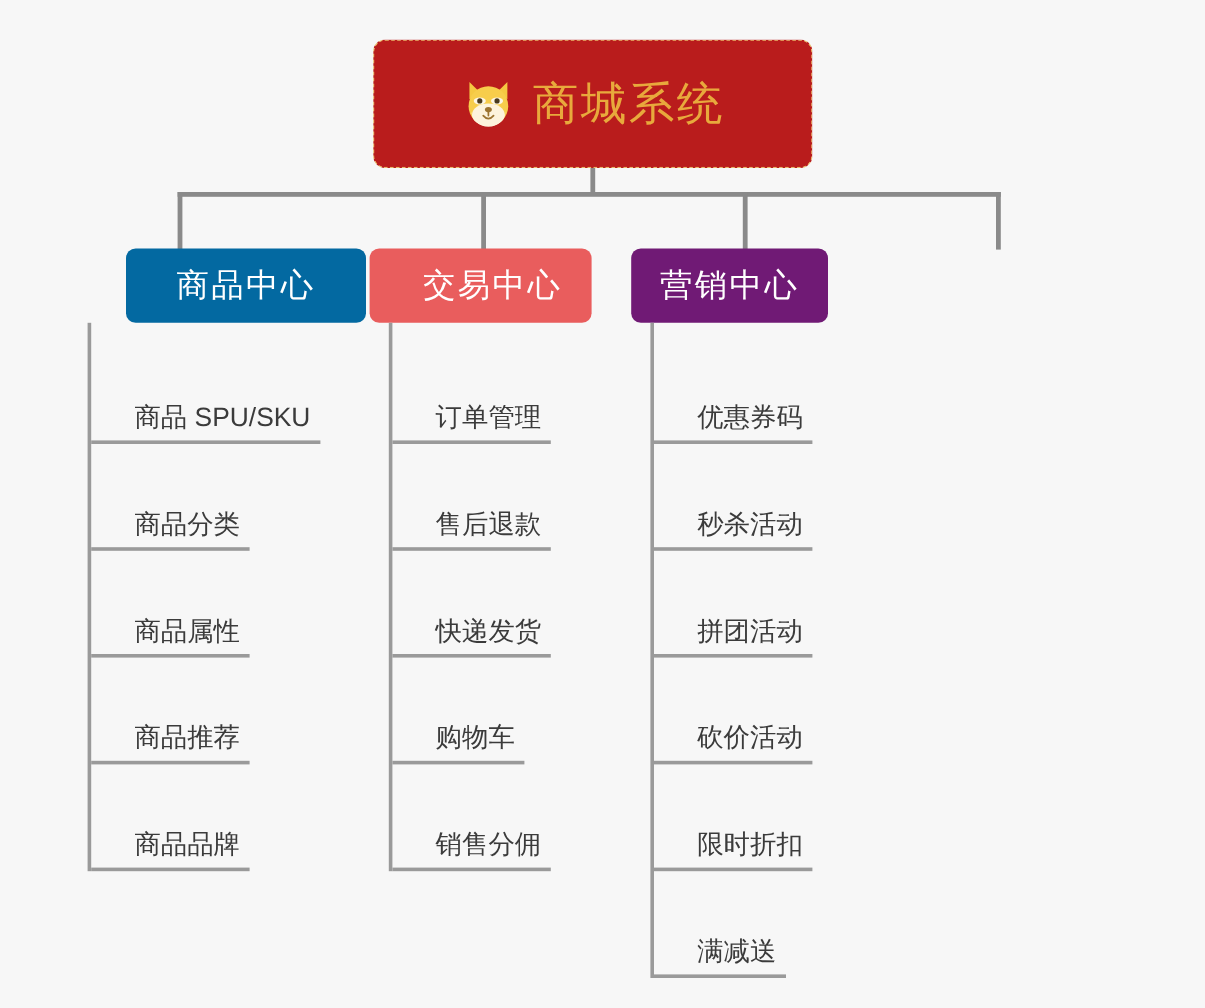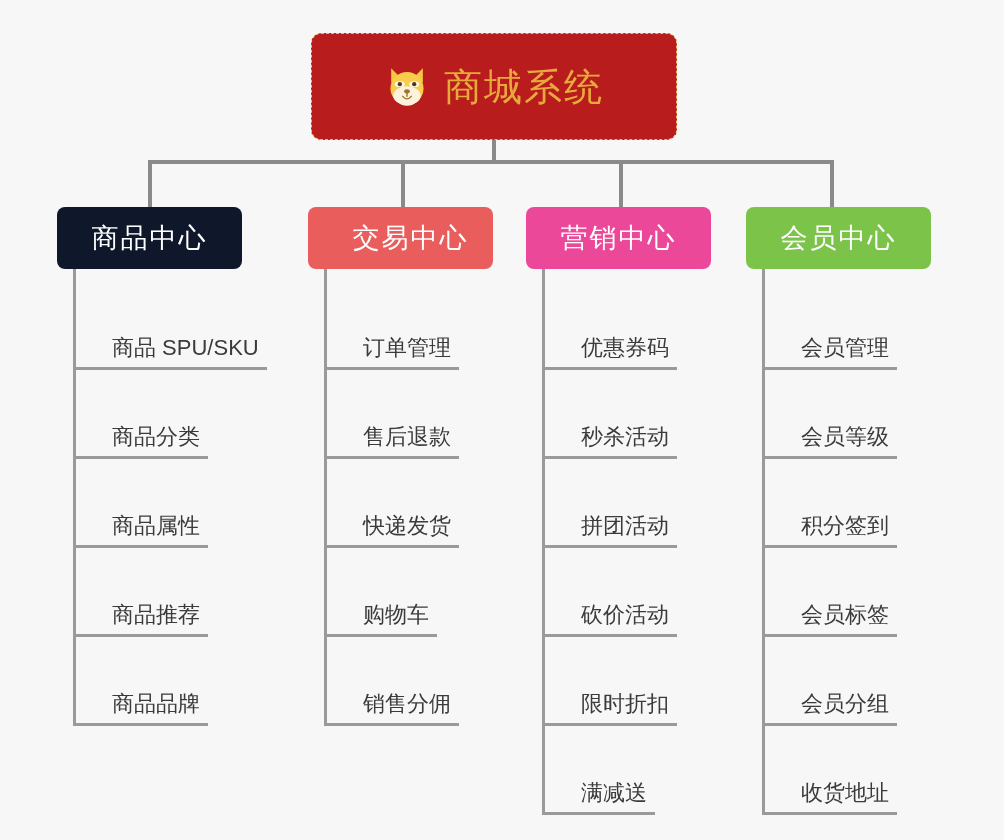--- a/index.html
+++ b/index.html
@@ -138,21 +138,21 @@
   </div>
 
   <div class="conn conn-v-root" style="background: rgb(138, 138, 138);"></div>
   <div class="conn conn-h-bus" style="background: rgb(138, 138, 138);"></div>
   <div class="conn conn-drop" style="left: 148px; background: rgb(138, 138, 138);"></div>
   <div class="conn conn-drop" style="left: 401px; background: rgb(138, 138, 138);"></div>
   <div class="conn conn-drop" style="left: 619px; background: rgb(138, 138, 138);"></div>
   <div class="conn conn-drop" style="left: 830px; background: rgb(138, 138, 138);"></div>
 
   <div class="column" style="left:57px;">
-    <div class="cat-header" style="width: 185px; background: #0f172a;">
+    <div class="cat-header" style="width: 200px; background: #0369a1; margin-left: 48px;">
       <span>商品中心</span>
     </div>
     <div class="leaf-list">
       <div class="leaf-item">
           <span class="leaf-label">商品 SPU/SKU</span>
         </div>
       <div class="leaf-item">
           <span class="leaf-label">商品分类</span>
         </div>
       <div class="leaf-item">
@@ -184,21 +184,21 @@
       <div class="leaf-item">
           <span class="leaf-label">购物车</span>
         </div>
       <div class="leaf-item">
           <span class="leaf-label">销售分佣</span>
         </div>
     </div>
   </div>
 
   <div class="column" style="left:526px;">
-    <div class="cat-header" style="width: 185px; background: #ec4899;">
+    <div class="cat-header" style="width: 164px; background: #701a75;">
       <span>营销中心</span>
     </div>
     <div class="leaf-list">
       <div class="leaf-item">
           <span class="leaf-label">优惠券码</span>
         </div>
       <div class="leaf-item">
           <span class="leaf-label">秒杀活动</span>
         </div>
       <div class="leaf-item">
@@ -209,39 +209,14 @@
         </div>
       <div class="leaf-item">
           <span class="leaf-label">限时折扣</span>
         </div>
       <div class="leaf-item">
           <span class="leaf-label">满减送</span>
         </div>
     </div>
   </div>
 
-  <div class="column" style="left:746px;">
-    <div class="cat-header" style="width: 185px; background: rgb(124, 195, 74);">
-      <span>会员中心</span>
-    </div>
-    <div class="leaf-list">
-      <div class="leaf-item">
-          <span class="leaf-label">会员管理</span>
-        </div>
-      <div class="leaf-item">
-          <span class="leaf-label">会员等级</span>
-        </div>
-      <div class="leaf-item">
-          <span class="leaf-label">积分签到</span>
-        </div>
-      <div class="leaf-item">
-          <span class="leaf-label">会员标签</span>
-        </div>
-      <div class="leaf-item">
-          <span class="leaf-label">会员分组</span>
-        </div>
-      <div class="leaf-item">
-          <span class="leaf-label">收货地址</span>
-        </div>
-    </div>
-  </div>
 
 </div>
 
 </body></html>

